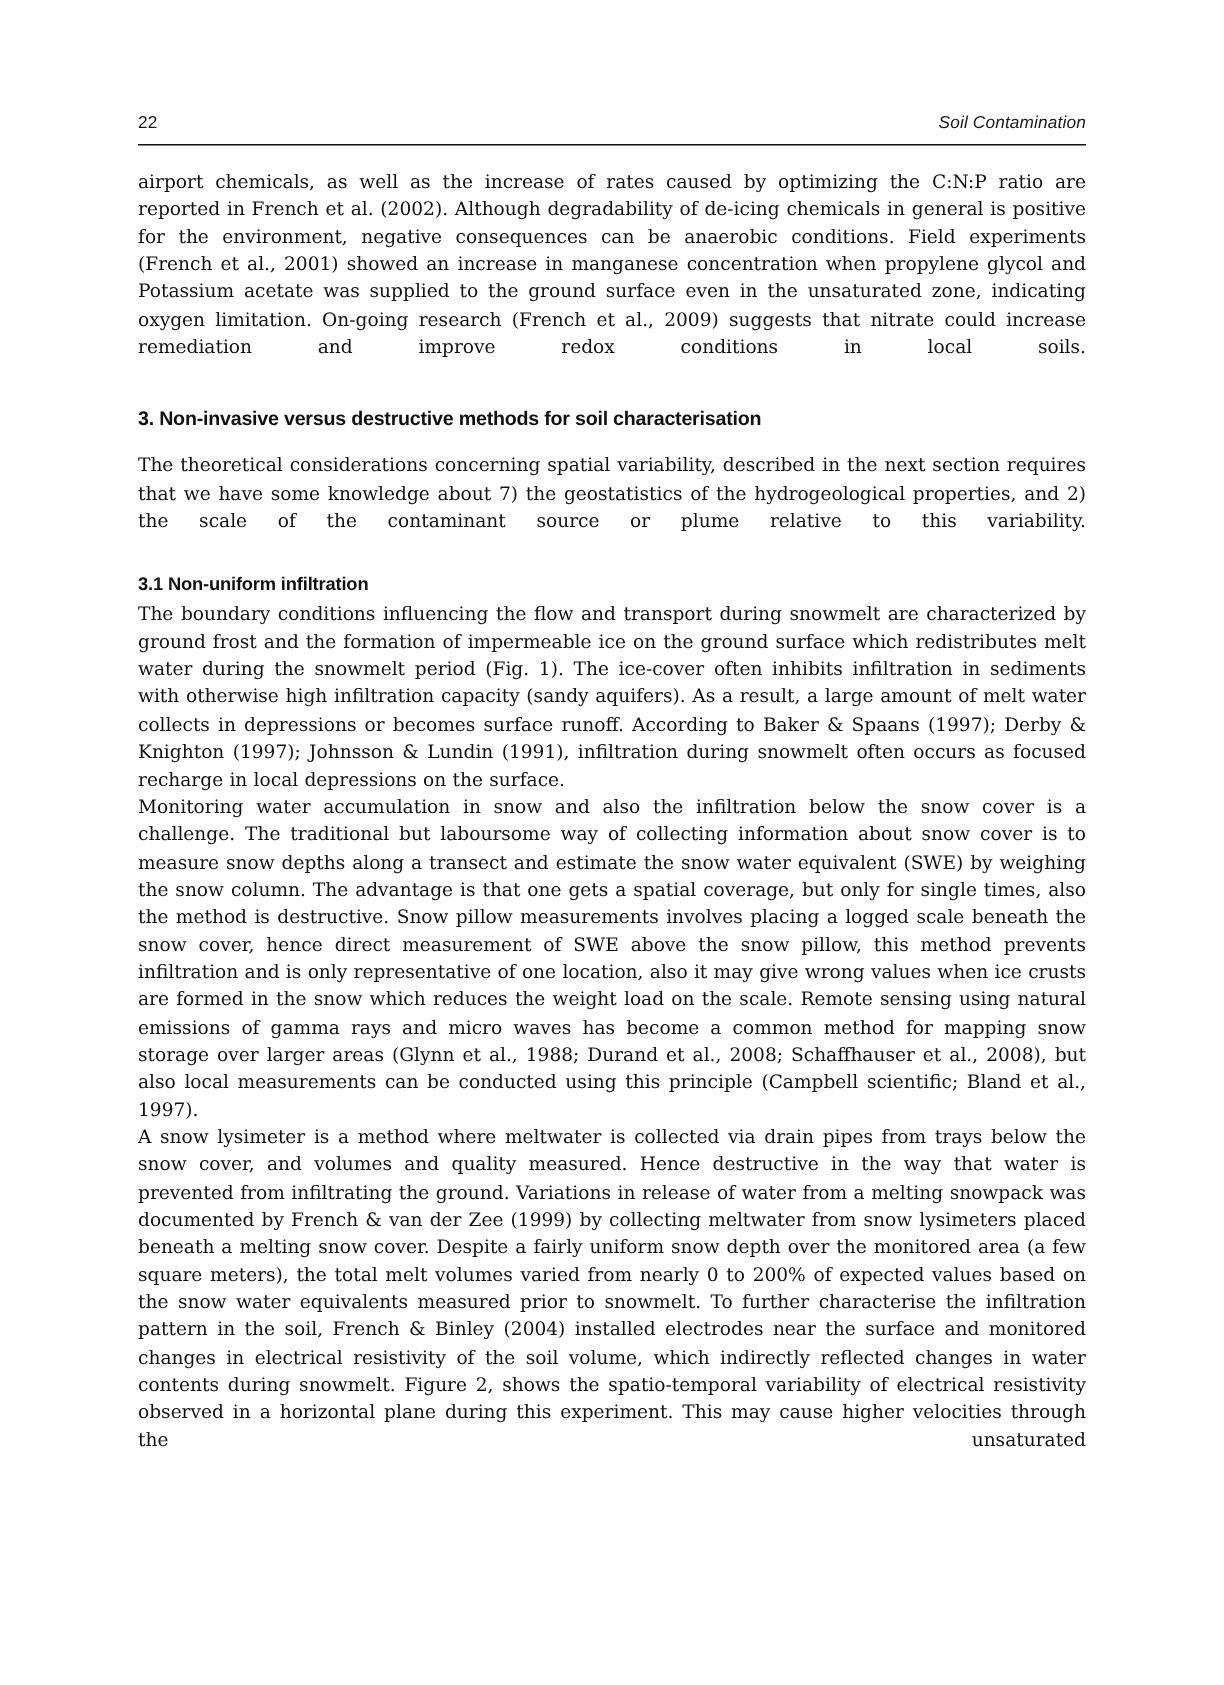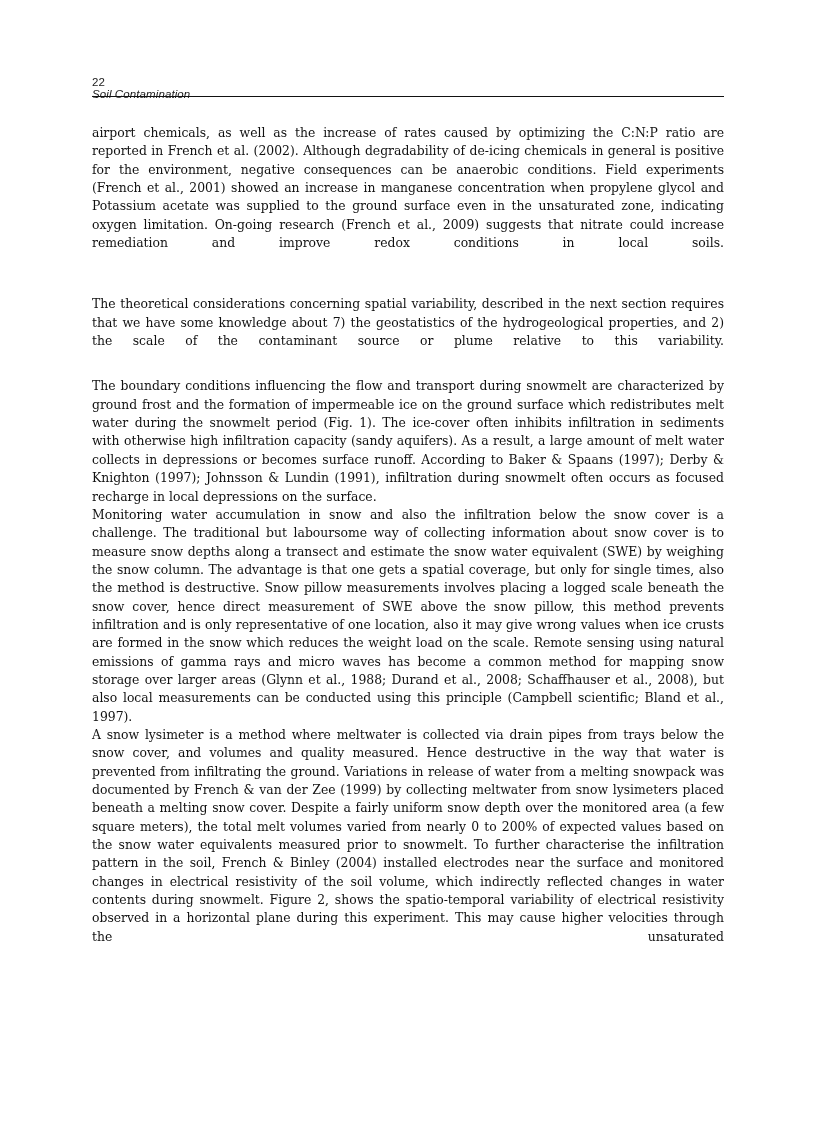--- a/index.html
+++ b/index.html
@@ -23,21 +23,20 @@
     left: 92px;
     top: 76px;
     width: 632px;
     display: flex;
     align-items: baseline;
     justify-content: space-between;
     font-family: "Liberation Sans", sans-serif;
     font-size: 11.5px;
     color: #1a1a1a;
     letter-spacing: 0.1px;
-    flex-direction: column;
   }
 
   .running-head .page-number {
     font-family: "Liberation Sans", sans-serif;
     font-size: 11.5px;
     color: #1a1a1a;
   }
 
   .running-head .head-title {
     font-family: "Liberation Sans", sans-serif;
@@ -52,21 +51,21 @@
     top: 96px;
     width: 632px;
     height: 0;
     border-top: 1.6px solid #111111;
   }
 
   
   .column {
     position: absolute;
     left: 92px;
-    top: 124px;
+    top: 112px;
     width: 632px;
   }
 
   p.body {
     margin: 0;
     font-family: "DejaVu Serif", "Liberation Serif", serif;
     font-size: 12.4px;
     line-height: 18.35px;
     color: #111111;
     text-align: justify;
@@ -116,27 +115,29 @@
   </div>
 
   <div class="header-rule"></div>
 
   <div class="column">
 
     <p class="body force-last">airport chemicals, as well as the increase of rates caused by optimizing the C:N:P ratio are reported in French et al. (2002). Although degradability of de-icing chemicals in general is positive for the environment, negative consequences can be anaerobic conditions. Field experiments (French et al., 2001) showed an increase in manganese concentration when propylene glycol and Potassium acetate was supplied to the ground surface even in the unsaturated zone, indicating oxygen limitation. On-going research (French et al., 2009) suggests that nitrate could increase remediation and improve redox conditions in local soils.</p>
 
     <div class="gap-before-section"></div>
 
+    <h2 class="section">3. Non-invasive versus destructive methods for soil characterisation</h2>
 
     <div class="gap-after-section"></div>
 
     <p class="body force-last">The theoretical considerations concerning spatial variability, described in the next section requires that we have some knowledge about 7) the geostatistics of the hydrogeological properties, and 2) the scale of the contaminant source or plume relative to this variability.</p>
 
     <div class="gap-before-sub"></div>
 
+    <h3 class="subsection">3.1 Non-uniform infiltration</h3>
 
     <div class="gap-after-sub"></div>
 
     <p class="body">The boundary conditions influencing the flow and transport during snowmelt are characterized by ground frost and the formation of impermeable ice on the ground surface which redistributes melt water during the snowmelt period (Fig. 1). The ice-cover often inhibits infiltration in sediments with otherwise high infiltration capacity (sandy aquifers). As a result, a large amount of melt water collects in depressions or becomes surface runoff. According to Baker &amp; Spaans (1997); Derby &amp; Knighton (1997); Johnsson &amp; Lundin (1991), infiltration during snowmelt often occurs as focused recharge in local depressions on the surface.</p>
 
     <p class="body force-last">Monitoring water accumulation in snow and also the infiltration below the snow cover is a challenge. The traditional but laboursome way of collecting information about snow cover is to measure snow depths along a transect and estimate the snow water equivalent (SWE) by weighing the snow column. The advantage is that one gets a spatial coverage, but only for single times, also the method is destructive. Snow pillow measurements involves placing a logged scale beneath the snow cover, hence direct measurement of SWE above the snow pillow, this method prevents infiltration and is only representative of one location, also it may give wrong values when ice crusts are formed in the snow which reduces the weight load on the scale. Remote sensing using natural emissions of gamma rays and micro waves has become a common method for mapping snow storage over larger areas (Glynn et al., 1988; Durand et al., 2008; Schaffhauser et al., 2008), but also local measurements can be conducted using this principle (Campbell scientific; Bland et al., 1997).</p>
 
     <p class="body force-last">A snow lysimeter is a method where meltwater is collected via drain pipes from trays below the snow cover, and volumes and quality measured. Hence destructive in the way that water is prevented from infiltrating the ground. Variations in release of water from a melting snowpack was documented by French &amp; van der Zee (1999) by collecting meltwater from snow lysimeters placed beneath a melting snow cover. Despite a fairly uniform snow depth over the monitored area (a few square meters), the total melt volumes varied from nearly 0 to 200% of expected values based on the snow water equivalents measured prior to snowmelt. To further characterise the infiltration pattern in the soil, French &amp; Binley (2004) installed electrodes near the surface and monitored changes in electrical resistivity of the soil volume, which indirectly reflected changes in water contents during snowmelt. Figure 2, shows the spatio-temporal variability of electrical resistivity observed in a horizontal plane during this experiment. This may cause higher velocities through the unsaturated</p>
 
   </div>

